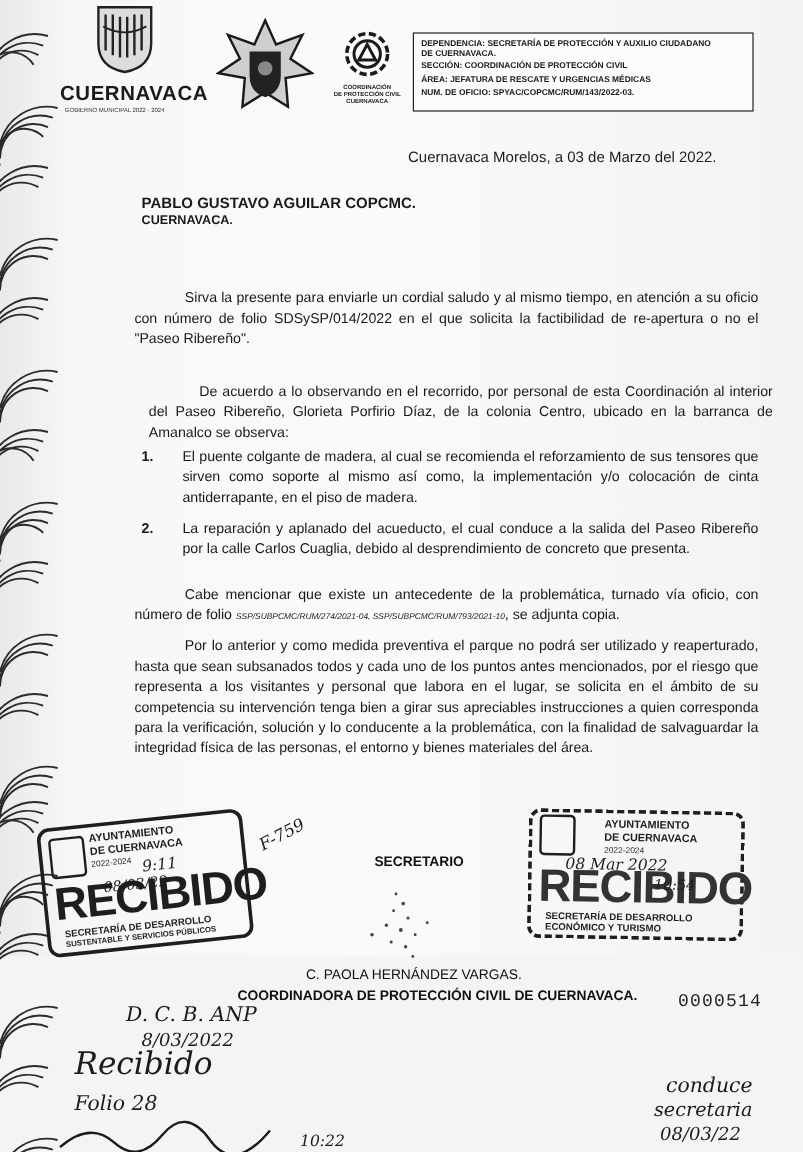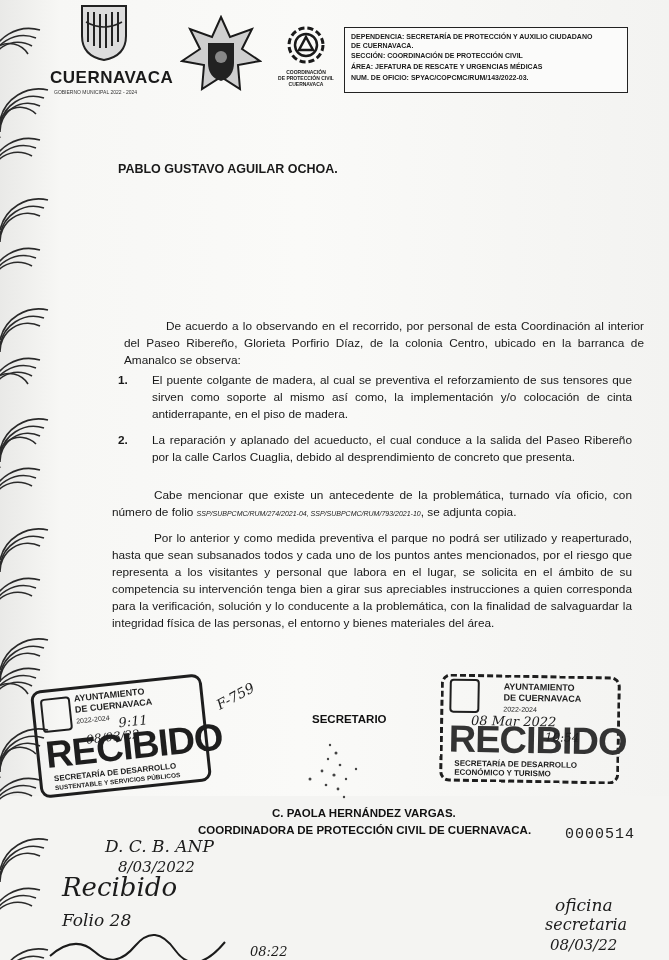--- a/index.html
+++ b/index.html
@@ -27,21 +27,21 @@
   .addr { position:absolute; left:118px; top:162px; font-size:11.5px; line-height:15px; font-weight:bold; color:#1a1a1a; }
   .addr div { white-space:nowrap; }
   .body-text { position:absolute; left:112px; width:520px; font-size:11.8px; line-height:17px; color:#181818; text-align:justify; }
   .indent { text-indent:42px; }
   .list { position:absolute; left:118px; width:514px; font-size:11.8px; line-height:17px; color:#181818; }
   .list .item { display:flex; margin-bottom:9px; }
   .list .num { width:34px; flex:none; font-weight:bold; }
   .list .txt { flex:1; text-align:justify; }
   .small-folio { font-size:7px; font-style:italic; }
   .atentamente { position:absolute; left:312px; top:713px; font-size:11.5px; font-weight:bold; }
-  .signer { position:absolute; left:272px; top:807px; font-size:11.5px; font-weight:bold; white-space:nowrap; }
+  .signer { position:absolute; left:255px; top:807px; font-size:11.5px; font-weight:normal; white-space:nowrap; }
   .signer-title { position:absolute; left:198px; top:824px; font-size:11.5px; font-weight:bold; white-space:nowrap;text-align:center; }
   .folio-num { position:absolute; left:565px; top:826px; font-size:15px; letter-spacing:1px; color:#222; font-family:"Liberation Mono", monospace; }
   .stamp { position:absolute; border:3px solid #1e1e1e; border-radius:10px; box-sizing:border-box; color:#1e1e1e; }
   .stamp-left { left:35px; top:682px; width:172px; height:108px; transform:rotate(-6deg); }
   .stamp-right { left:440px; top:675px; width:180px; height:108px; transform:rotate(1deg); border-style:dashed; }
   .stamp .s-head { position:absolute; left:40px; top:4px; font-size:9px; font-weight:bold; line-height:11px; }
   .stamp .s-recibido { position:absolute; left:6px; top:42px; font-size:38px; font-weight:bold; letter-spacing:-1px; line-height:40px; }
   .stamp .s-foot { position:absolute; left:12px; top:82px; font-size:8px; font-weight:bold; line-height:9px; white-space:nowrap; }
   .stamp .s-hand { position:absolute; font-family:"DejaVu Serif", serif; font-style:italic; font-size:13px; }
   .stamp .s-emblem { position:absolute; left:6px; top:6px; width:26px; height:30px; border:2px solid #1e1e1e; border-radius:4px; }
@@ -110,31 +110,34 @@
   </div>
 
   <div class="dep-box">
     <div>DEPENDENCIA: SECRETARÍA DE PROTECCIÓN Y AUXILIO CIUDADANO</div>
     <div style="line-height:8px">DE CUERNAVACA.</div>
     <div>SECCIÓN: COORDINACIÓN DE PROTECCIÓN CIVIL</div>
     <div>ÁREA: JEFATURA DE RESCATE Y URGENCIAS MÉDICAS</div>
     <div>NUM. DE OFICIO: SPYAC/COPCMC/RUM/143/2022-03.</div>
   </div>
 
+  <div class="date">Cuernavaca Morelos, a 03 de Marzo del 2022.</div>
 
   <div class="addr">
-    <div style="font-size:12.5px">PABLO GUSTAVO AGUILAR OCHOA.</div>
-  </div>
-
+    <div style="font-size:12.5px">PABLO GUSTAVO AGUILAR COPCMC.</div>
+    <div style="font-size:10.5px">CUERNAVACA.</div>
+  </div>
+
+  <p class="body-text indent" style="top:240px;margin:0;">Sirva la presente para enviarle un cordial saludo y al mismo tiempo, en atención a su oficio con número de folio SDSySP/014/2022 en el que solicita la factibilidad de re-apertura o no el "Paseo Ribereño".</p>
   <p class="body-text indent" style="top:306px;margin:12px;">De acuerdo a lo observando en el recorrido, por personal de esta Coordinación al interior del Paseo Ribereño, Glorieta Porfirio Díaz, de la colonia Centro, ubicado en la barranca de Amanalco se observa:</p>
 
   <div class="list" style="top:372px;">
     <div class="item">
       <span class="num">1.</span>
-      <span class="txt">El puente colgante de madera, al cual se preventiva el reforzamiento de sus tensores que sirven como soporte al mismo así como, la implementación y/o colocación de cinta antiderrapante, en el piso de madera.</span>
+      <span class="txt">El puente colgante de madera, al cual se recomienda el reforzamiento de sus tensores que sirven como soporte al mismo así como, la implementación y/o colocación de cinta antiderrapante, en el piso de madera.</span>
     </div>
     <div class="item">
       <span class="num">2.</span>
       <span class="txt">La reparación y aplanado del acueducto, el cual conduce a la salida del Paseo Ribereño por la calle Carlos Cuaglia, debido al desprendimiento de concreto que presenta.</span>
     </div>
   </div>
 
   <p class="body-text indent" style="top:487px;margin:0;"><span>Cabe mencionar que existe un antecedente de la problemática, turnado vía oficio, con número de folio </span><span class="small-folio">SSP/SUBPCMC/RUM/274/2021-04, SSP/SUBPCMC/RUM/793/2021-10</span><span>, se adjunta copia.</span></p>
 
   <p class="body-text indent" style="top:530px;margin:0;">Por lo anterior y como medida preventiva el parque no podrá ser utilizado y reaperturado, hasta que sean subsanados todos y cada uno de los puntos antes mencionados, por el riesgo que representa a los visitantes y personal que labora en el lugar, se solicita en el ámbito de su competencia su intervención tenga bien a girar sus apreciables instrucciones a quien corresponda para la verificación, solución y lo conducente a la problemática, con la finalidad de salvaguardar la integridad física de las personas, el entorno y bienes materiales del área.</p>
@@ -193,21 +196,21 @@
   </div>
 
   <div class="signer">C. PAOLA HERNÁNDEZ VARGAS.</div>
   <div class="signer-title">COORDINADORA DE PROTECCIÓN CIVIL DE CUERNAVACA.</div>
   <div class="folio-num">0000514</div>
 
   <div class="hand" style="left:105px;top:836px;font-size:17px;">D. C. B. ANP</div>
   <div class="hand" style="left:118px;top:858px;font-size:15px;">8/03/2022</div>
   <div class="hand" style="left:62px;top:872px;font-size:26px;">Recibido</div>
   <div class="hand" style="left:62px;top:910px;font-size:17px;">Folio 28</div>
-  <div class="hand" style="left:250px;top:944px;font-size:13px;">08:22</div>
+  <div class="hand" style="left:250px;top:944px;font-size:13px;">10:22</div>
   <svg class="dots" style="left:45px;top:932px;" width="200" height="28" viewBox="0 0 200 28">
     <path d="M5 24 Q30 2 50 20 T90 14 T130 18 T180 10" fill="none" stroke="#1b1b1b" stroke-width="2"></path>
   </svg>
 
-  <div class="hand" style="left:555px;top:895px;font-size:17px;">oficina</div>
+  <div class="hand" style="left:555px;top:895px;font-size:17px;">conduce</div>
   <div class="hand" style="left:545px;top:915px;font-size:16px;">secretaria</div>
   <div class="hand" style="left:550px;top:936px;font-size:15px;">08/03/22</div>
 </div>
 
 </body></html>

